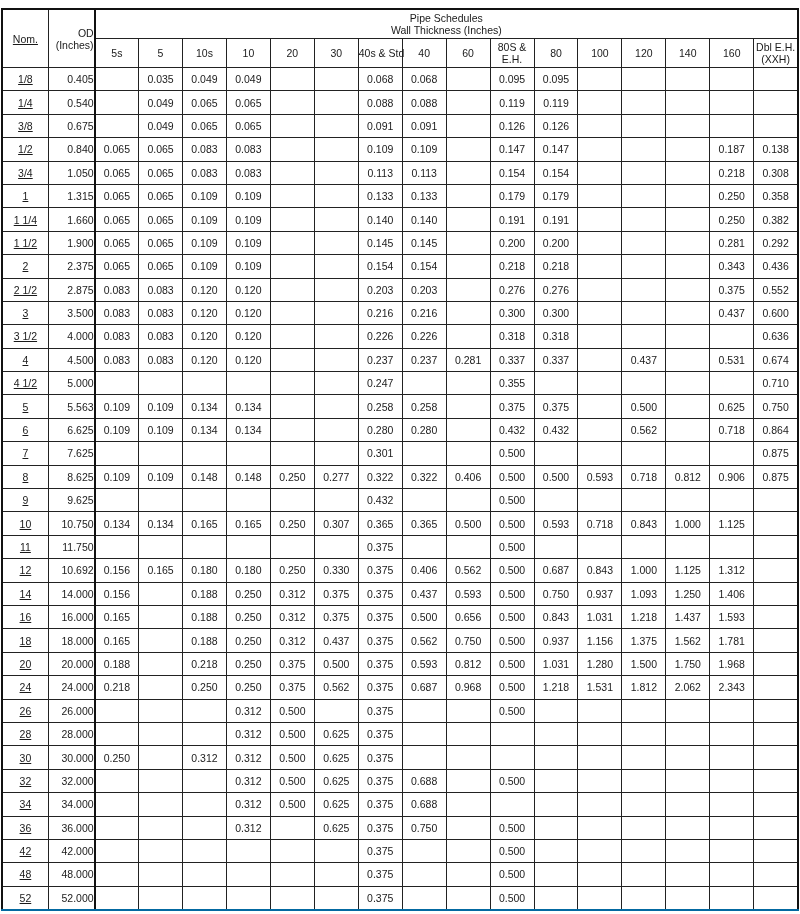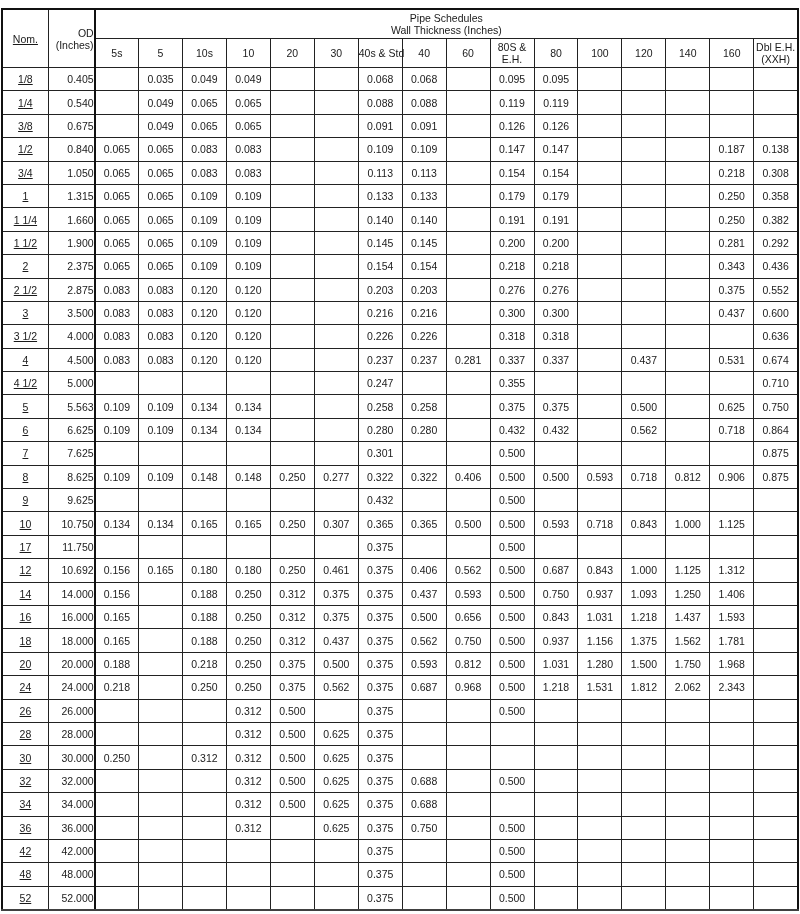--- a/index.html
+++ b/index.html
@@ -12,21 +12,21 @@
   th { line-height:12px; }
   col.c-nom { width:44px; }
   col.c-od { width:44px; }
   col.c-s { width:41.76px; }
   td.nom, th.nom { border-left:2px solid #111;text-decoration:underline; }
   td.od, th.od { border-right:2px solid #111;text-align:right; }
   th.group { height:28px; border-top:2px solid #111; border-right:2px solid #111;margin-left:12px; }
   th.sub { height:28px; }
   th.nom, th.od { border-top:2px solid #111; }
   th.last, td.last { border-right:2px solid #111;margin-top:43px; }
-  tbody tr:last-child td { border-bottom:2px solid #404040; }
+  tbody tr:last-child td { border-bottom:2px solid #0369a1; }
   .two { display:block; }
 </style>
 </head>
 <body>
 
 <div class="wrap">
   <table>
     <colgroup>
       <col class="c-nom">
         <col class="c-od">
@@ -507,21 +507,21 @@
           <td>0.500</td>
           <td>0.500</td>
           <td>0.593</td>
           <td>0.718</td>
           <td>0.843</td>
           <td>1.000</td>
           <td>1.125</td>
           <td class="last"></td>
         </tr>
         <tr>
-          <td class="nom">17</td>
+          <td class="nom">11</td>
           <td class="od">11.750</td>
           <td></td>
           <td></td>
           <td></td>
           <td></td>
           <td></td>
           <td></td>
           <td>0.375</td>
           <td></td>
           <td></td>
@@ -534,21 +534,21 @@
           <td class="last"></td>
         </tr>
         <tr>
           <td class="nom">12</td>
           <td class="od">10.692</td>
           <td>0.156</td>
           <td>0.165</td>
           <td>0.180</td>
           <td>0.180</td>
           <td>0.250</td>
-          <td>0.461</td>
+          <td>0.330</td>
           <td>0.375</td>
           <td>0.406</td>
           <td>0.562</td>
           <td>0.500</td>
           <td>0.687</td>
           <td>0.843</td>
           <td>1.000</td>
           <td>1.125</td>
           <td>1.312</td>
           <td class="last"></td>

